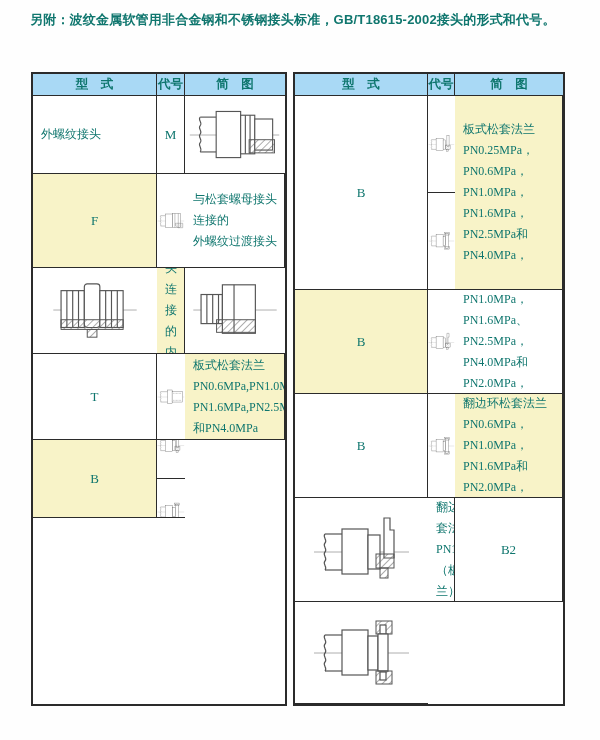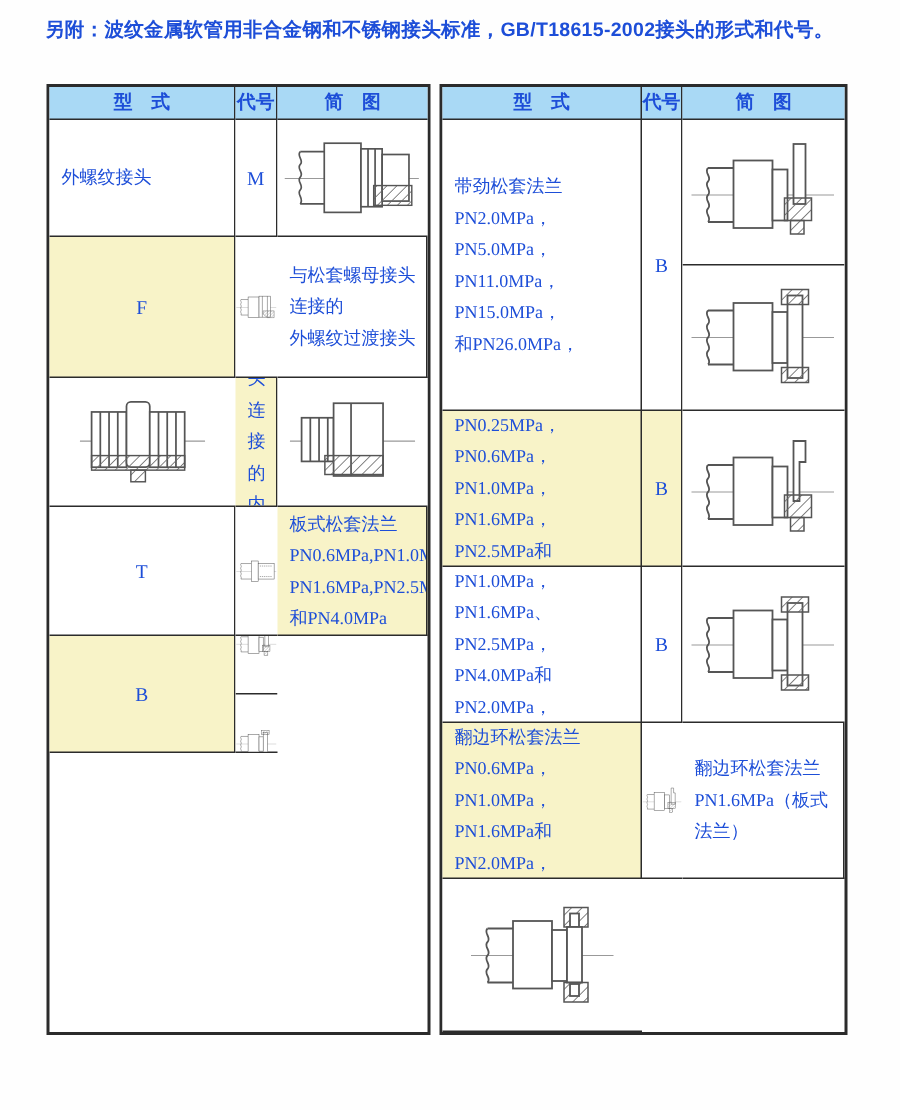--- a/index.html
+++ b/index.html
@@ -1,20 +1,20 @@
 <!DOCTYPE html>
 <html><head>
 <meta charset="utf-8">
 <style>
   html,body{margin:0;padding:0;background:#fff;}
   #page{position:relative;width:600px;height:740px;background:#fefefe;overflow:hidden;
-        font-family:"Liberation Serif","DejaVu Serif",serif;color:#1d4ed8;}
+        font-family:"Liberation Serif","DejaVu Serif",serif;color:#0f766e;}
   #note{position:absolute;left:30px;top:11px;width:560px;font-size:13px;font-weight:600;
         letter-spacing:.2px;font-family:"Liberation Sans","DejaVu Sans",sans-serif;}
-  .tbl{position:absolute;top:56px;border:2px solid #2b2b2b;background:#fff;display:grid;box-sizing:border-box;}
+  .tbl{position:absolute;top:72px;border:2px solid #2b2b2b;background:#fff;display:grid;box-sizing:border-box;}
   #tbl-left{left:31px;width:256px;height:634px;
     grid-template-columns:124px 28px 100px;
     grid-template-rows:22px 78px 94px 86px 86px 78px 186px;}
   #tbl-right{left:293px;width:272px;height:634px;
     grid-template-columns:133px 27px 108px;
     grid-template-rows:22px 194px 104px 104px 104px 102px;}
   .cell{box-sizing:border-box;border-right:1.5px solid #2b2b2b;border-bottom:1.5px solid #2b2b2b;
         display:flex;align-items:center;justify-content:center;overflow:hidden;background:#fff;}
   .lastcol{border-right:none;}
   .hdr{background:#a9d9f5;font-size:12.5px;font-weight:600;}
@@ -167,24 +167,20 @@
       </div>
     </div>
   </div>
 
   <div id="tbl-right" class="tbl">
 
     <div class="cell hdr">型　式</div>
     <div class="cell hdr">代号</div>
     <div class="cell hdr lastcol">简　图</div>
 
-    <div class="cell type">带劲松套法兰
-PN2.0MPa，PN5.0MPa，
-PN11.0MPa，PN15.0MPa，
-和PN26.0MPa，</div>
     <div class="cell code">B</div>
     <div class="cell diag dstack lastcol">
       <div class="dsub divide">
         <svg class="fig" width="100" height="70" viewBox="0 0 100 68">
           <line class="cl" x1="2" y1="36" x2="97" y2="36"></line>
           <path class="ln" d="M13,18 c-3,3 3,6 0,9 c-3,3 3,6 0,9 c-3,3 3,6 0,9 c-3,3 3,6 0,9"></path>
           <line class="ln" x1="13" y1="18" x2="30" y2="18"></line>
             <line class="ln" x1="13" y1="54" x2="30" y2="54"></line>
           <rect class="wh" x="30" y="13" width="26" height="45"></rect>
           <rect class="wh" x="56" y="19" width="10" height="34"></rect>
@@ -260,20 +256,21 @@
         <rect class="wh" x="30" y="13" width="26" height="45"></rect>
         <rect class="wh" x="56" y="19" width="12" height="34"></rect>
         <path class="wh" d="M72,2 h6 v12 h4 v28 h-10 z"></path>
         <rect class="ha" x="64" y="38" width="18" height="14"></rect>
         <rect class="ha" x="68" y="52" width="8" height="10"></rect>
       </svg>
     </div>
 
     <div class="cell type">翻边环松套法兰
 PN1.6MPa（板式法兰）</div>
+    <div class="cell code">B2</div>
     <div class="cell diag lastcol">
       <svg class="fig" width="100" height="72" viewBox="0 0 100 68">
         <line class="cl" x1="2" y1="34" x2="97" y2="34"></line>
         <path class="ln" d="M13,16 c-3,3 3,6 0,9 c-3,3 3,6 0,9 c-3,3 3,6 0,9 c-3,3 3,6 0,9"></path>
         <line class="ln" x1="13" y1="16" x2="30" y2="16"></line>
           <line class="ln" x1="13" y1="52" x2="30" y2="52"></line>
         <rect class="wh" x="30" y="11" width="26" height="45"></rect>
         <rect class="wh" x="56" y="17" width="10" height="34"></rect>
         <rect class="ha" x="64" y="2" width="16" height="13"></rect>
         <rect class="wh" x="68" y="6" width="6" height="9"></rect>

